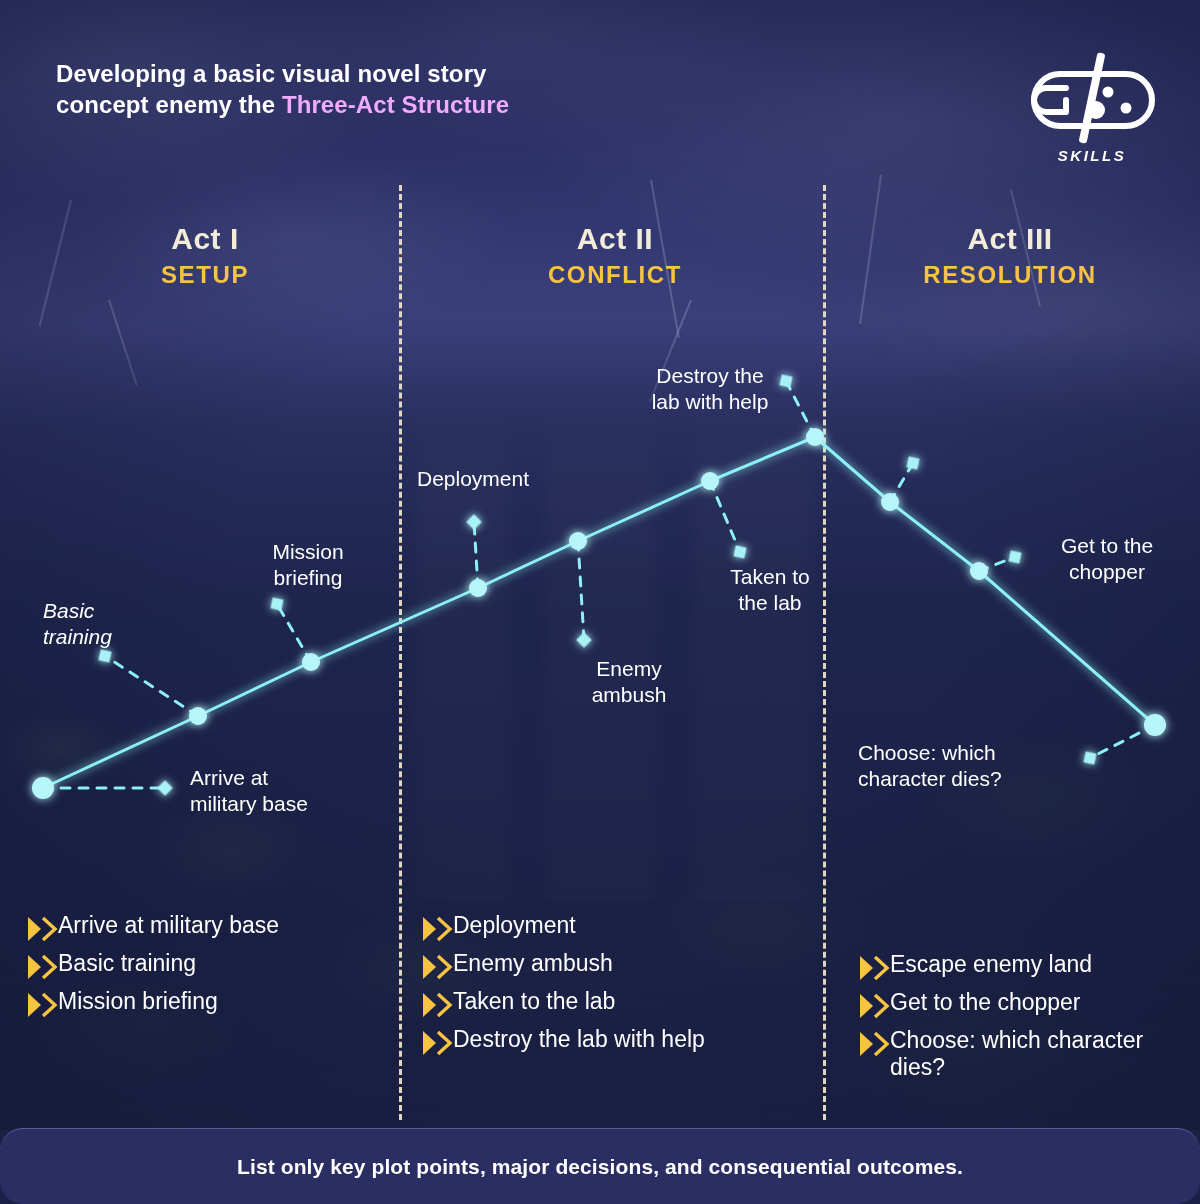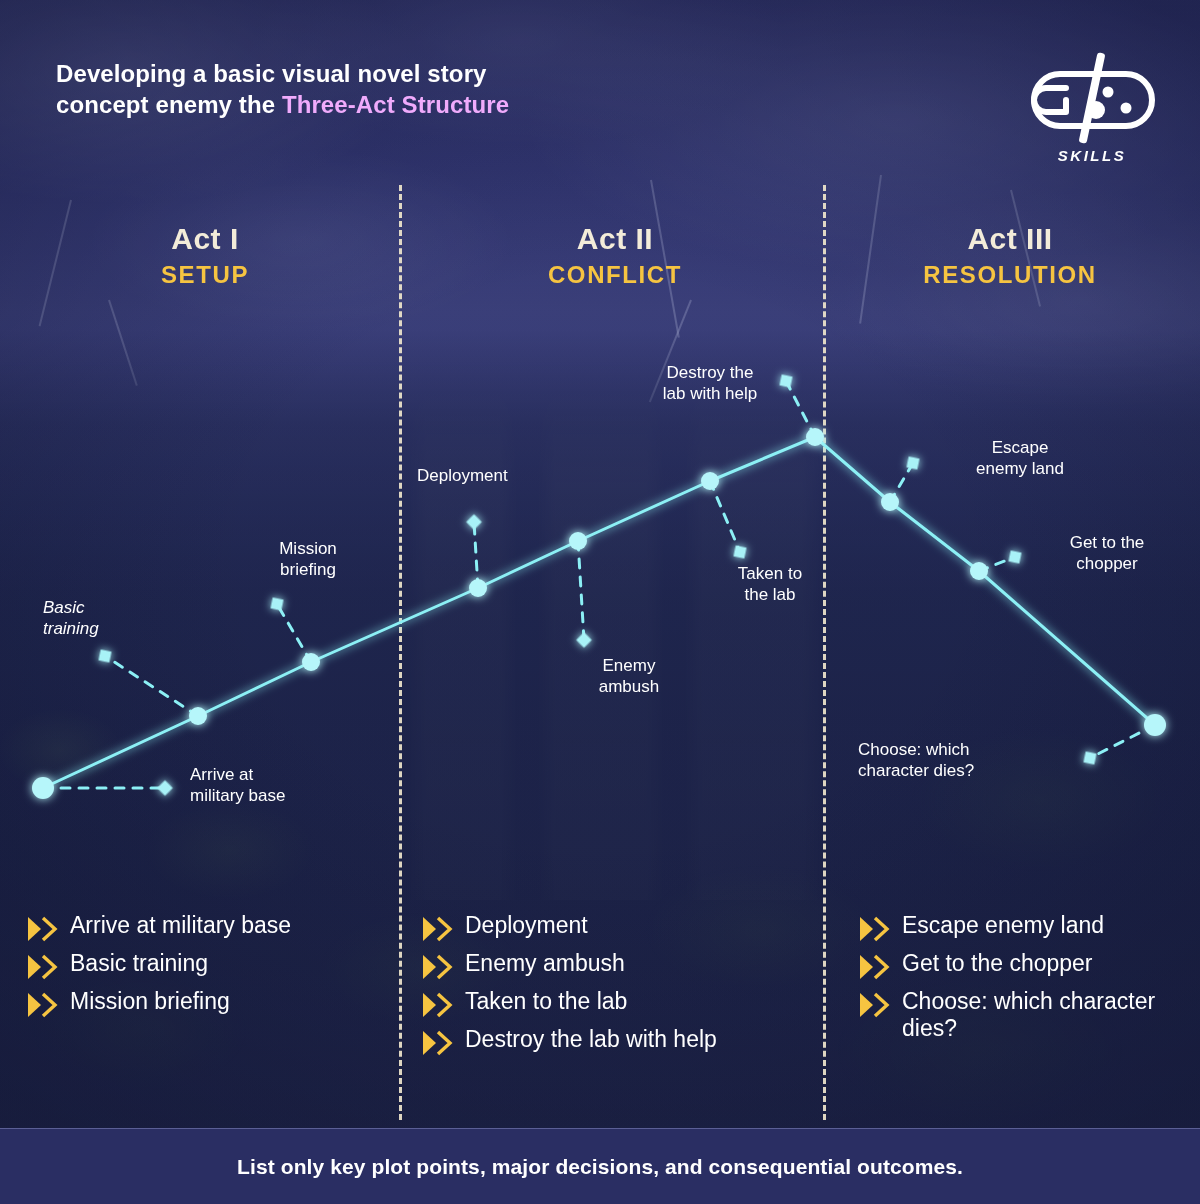--- a/index.html
+++ b/index.html
@@ -121,45 +121,45 @@
     position:absolute; top:185px; width:0; height:935px;
     border-left:3px dashed #efe6cc; opacity:.92;
   }
   #divider-1{ left:399px; }
   #divider-2{ left:823px; }
 
   
   #arc{ position:absolute; left:0; top:0; width:1200px; height:1204px; }
 
   .plot-label{
-    position:absolute; color:#ffffff; font-size:17px; line-height:1.22;
+    position:absolute; color:#ffffff; font-size:21px; line-height:1.22;
     font-weight:400;
   }
 
   
   .list-col{ position:absolute; top:912px; }
   #list-col-1{ left:26px;  width:370px; }
   #list-col-2{ left:421px; width:400px; }
-  #list-col-3{ left:858px; width:330px; }
+  #list-col-3{ left:858px; width:330px;margin-top:39px; }
 
   .list-item{
-    display:flex; align-items:flex-start; gap:12px;
+    display:flex; align-items:flex-start; 
     margin-bottom:8px;
   }
   .chev{ flex:0 0 auto; width:32px; height:26px; margin-top:4px; }
   .list-text{
     color:#ffffff; font-size:23px; line-height:1.18; font-weight:400;
   }
 
   
   .footer{
     position:absolute; left:0; top:1128px; width:1200px; height:76px;
     background:#2a2e63;
     border-top:1px solid #5b5f96;
-    display:flex; align-items:center; justify-content:center;
+    display:flex; align-items:center; justify-content:center;border-radius:23px;
   }
   .footer-text{
     color:#ffffff; font-size:21px; font-weight:bold; letter-spacing:.1px;
   }
 </style>
 </head>
 <body>
 
 <div id="stage">
 
@@ -272,21 +272,20 @@
       </g>
   </svg>
 
   <div class="plot-label" style="left:190px; top:765px;  width:200px;">Arrive at<br>military base</div>
   <div class="plot-label" style="left:43px;  top:598px;  width:160px;font-style:italic;">Basic<br>training</div>
   <div class="plot-label" style="left:218px; top:539px;  width:180px; text-align:center;">Mission<br>briefing</div>
   <div class="plot-label" style="left:417px; top:466px;  width:200px;">Deployment</div>
   <div class="plot-label" style="left:549px; top:656px;  width:160px; text-align:center;">Enemy<br>ambush</div>
   <div class="plot-label" style="left:690px; top:564px;  width:160px; text-align:center;">Taken to<br>the lab</div>
   <div class="plot-label" style="left:610px; top:363px;  width:200px; text-align:center;">Destroy the<br>lab with help</div>
-  <div class="plot-label" style="left:920px; top:438px;  width:200px; text-align:center;">Escape<br>enemy land</div>
   <div class="plot-label" style="left:1022px;top:533px;  width:170px; text-align:center;">Get to the<br>chopper</div>
   <div class="plot-label" style="left:858px; top:740px;  width:250px; font-weight:400;">Choose: which<br>character dies?</div>
 
   <div class="list-col" id="list-col-1">
       <div class="list-item">
         <svg class="chev" viewBox="0 0 32 26">
           <path d="M2 1 L15 13 L2 25 Z" fill="#f6c441"></path>
           <path d="M17 2 L29 13 L17 24" fill="none" stroke="#f6c441" stroke-width="3.4" stroke-linejoin="miter" stroke-linecap="butt"></path>
         </svg>
         <div class="list-text">Arrive at military base</div>

